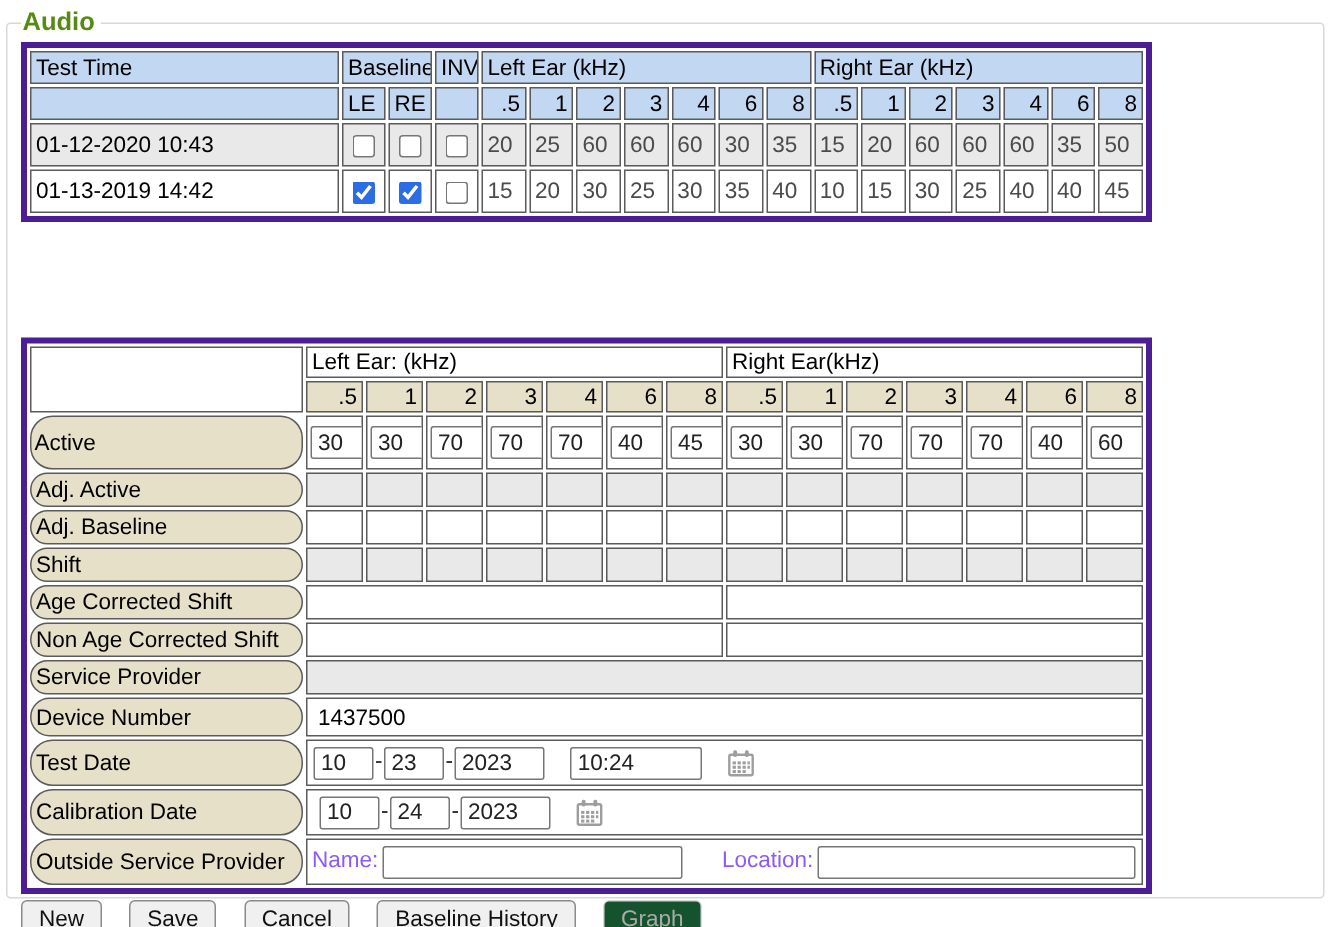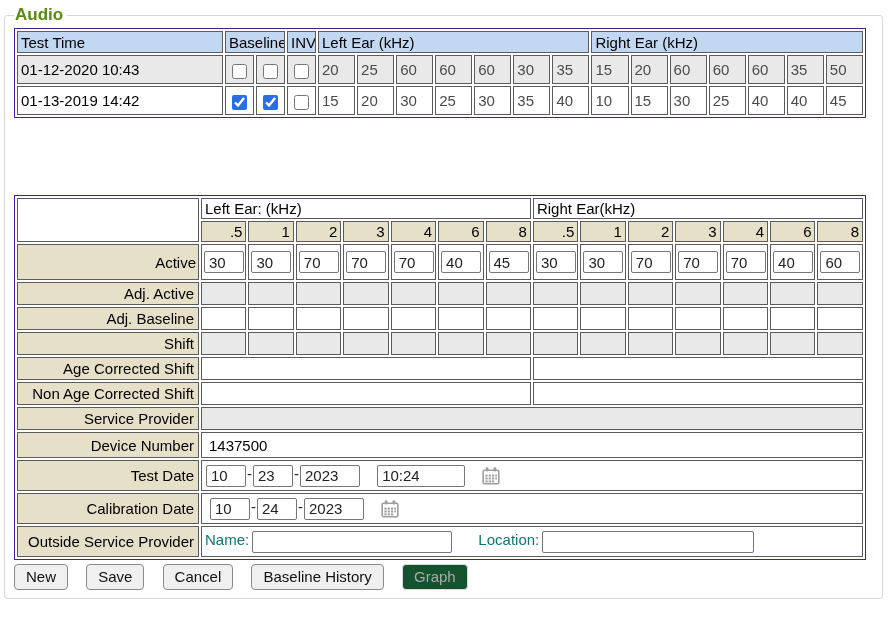--- a/index.html
+++ b/index.html
@@ -1,54 +1,54 @@
 <!DOCTYPE html>
 <html><head>
 <meta charset="utf-8">
 <style>
   html,body{margin:0;padding:0;width:890px;height:618px;overflow:hidden;background:#fff;
     font-family:"Liberation Sans",sans-serif;font-size:15px;color:#000;}
   fieldset{margin:5px 7px 0 4px;border:1px solid #d8d8d8;border-radius:3px;
     padding:3px 8px 6px 9px;height:594px;box-sizing:border-box;}
   legend{font-weight:bold;font-size:17px;color:#568a12;padding:0 4px 0 1px;}
 
-  table{border-collapse:separate;border-spacing:2px;border:1px solid #4c1d95;
-    background:#fff;table-layout:fixed;width:852px;}
+  table{border-collapse:separate;border-spacing:2px;border:4px solid #4c1d95;
+    background:#fff;table-layout:fixed;width:754px;}
   td{border:1px solid #5b5b5b;padding:1px 3px;white-space:nowrap;overflow:hidden;
     height:17px;vertical-align:middle;}
   .b{background:#c2d7f2;}
   .tan{background:#e6e0c8;}
   .g{background:#e9e9e9;}
   .num{text-align:right;}
   .val{text-align:left;color:#4b4b4b;}
   .ck{text-align:center;padding:0;}
   input[type=checkbox]{width:15px;height:15px;margin:1px 0 0 0;accent-color:#2b6de3;vertical-align:middle;}
 
   #historyTable td{height:18px;}
   #historyTable tr.data td{height:25px;}
   #historyTable tr.row0 td{background:#e9e9e9;margin-top:32px;}
 
-  #detailTable .lab{text-align:right;padding-right:4px;}
+  #detailTable .lab{padding-right:4px;border-radius:15px;}
   #detailTable tr.hd td{height:17px;}
   #detailTable tr.activeRow td{height:30px;padding:2px;}
   #detailTable tr.slim td{height:19px;}
   #detailTable tr.dev td{height:22px;}
   #detailTable tr.dateRow td{height:27px;}
 
   input[type=text]{font-family:"Liberation Sans",sans-serif;font-size:15px;
     border:1px solid #767676;border-radius:2px;height:22px;box-sizing:border-box;
     padding:1px 4px;vertical-align:middle;background:#fff;color:#222;}
   .thr{width:40px;}
   .mm{width:40px;}
   .yy{width:60px;}
   .tm{width:88px;}
   .nm{width:200px;}
   .loc{width:212px;}
   .sep{margin:0 1px;color:#222;}
-  .inlab{color:#0f766e;margin-right:3px;}
+  .inlab{color:#8b5cf6;margin-right:3px;}
   .calbtn{display:inline-block;vertical-align:middle;margin-left:12px;cursor:pointer;line-height:0;}
 
   .gap{height:77px;}
   .btnbar{margin-top:4px;}
   button{font-family:"Liberation Sans",sans-serif;font-size:15px;color:#111;
     background:#f0f0f0;border:1px solid #8a8a8a;border-radius:4px;
     padding:3px 11px 4px;margin-right:14px;cursor:pointer;}
   button:disabled{background:#14532d;border-color:#d9d9d9;color:#aaa;cursor:default;}
 </style>
 </head>
@@ -65,20 +65,40 @@
         <col style="width:29px">
       <col span="14">
     </colgroup>
     <tbody>
         <tr>
       <td class="b">Test Time</td>
       <td class="b" colspan="2">Baseline</td>
       <td class="b">INV</td>
       <td class="b" colspan="7">Left Ear (kHz)</td>
       <td class="b" colspan="7">Right Ear (kHz)</td>
+    </tr>
+    <tr>
+      <td class="b"></td>
+      <td class="b">LE</td>
+      <td class="b">RE</td>
+      <td class="b"></td>
+      <td class="b num">.5</td>
+      <td class="b num">1</td>
+      <td class="b num">2</td>
+      <td class="b num">3</td>
+      <td class="b num">4</td>
+      <td class="b num">6</td>
+      <td class="b num">8</td>
+      <td class="b num">.5</td>
+      <td class="b num">1</td>
+      <td class="b num">2</td>
+      <td class="b num">3</td>
+      <td class="b num">4</td>
+      <td class="b num">6</td>
+      <td class="b num">8</td>
     </tr>
     <tr class="data row0">
       <td>01-12-2020 10:43</td>
       <td class="ck"><input type="checkbox" style=""></td>
       <td class="ck"><input type="checkbox" style=""></td>
       <td class="ck"><input type="checkbox" style=""></td>
       <td class="val">20</td>
       <td class="val">25</td>
       <td class="val">60</td>
       <td class="val">60</td>

